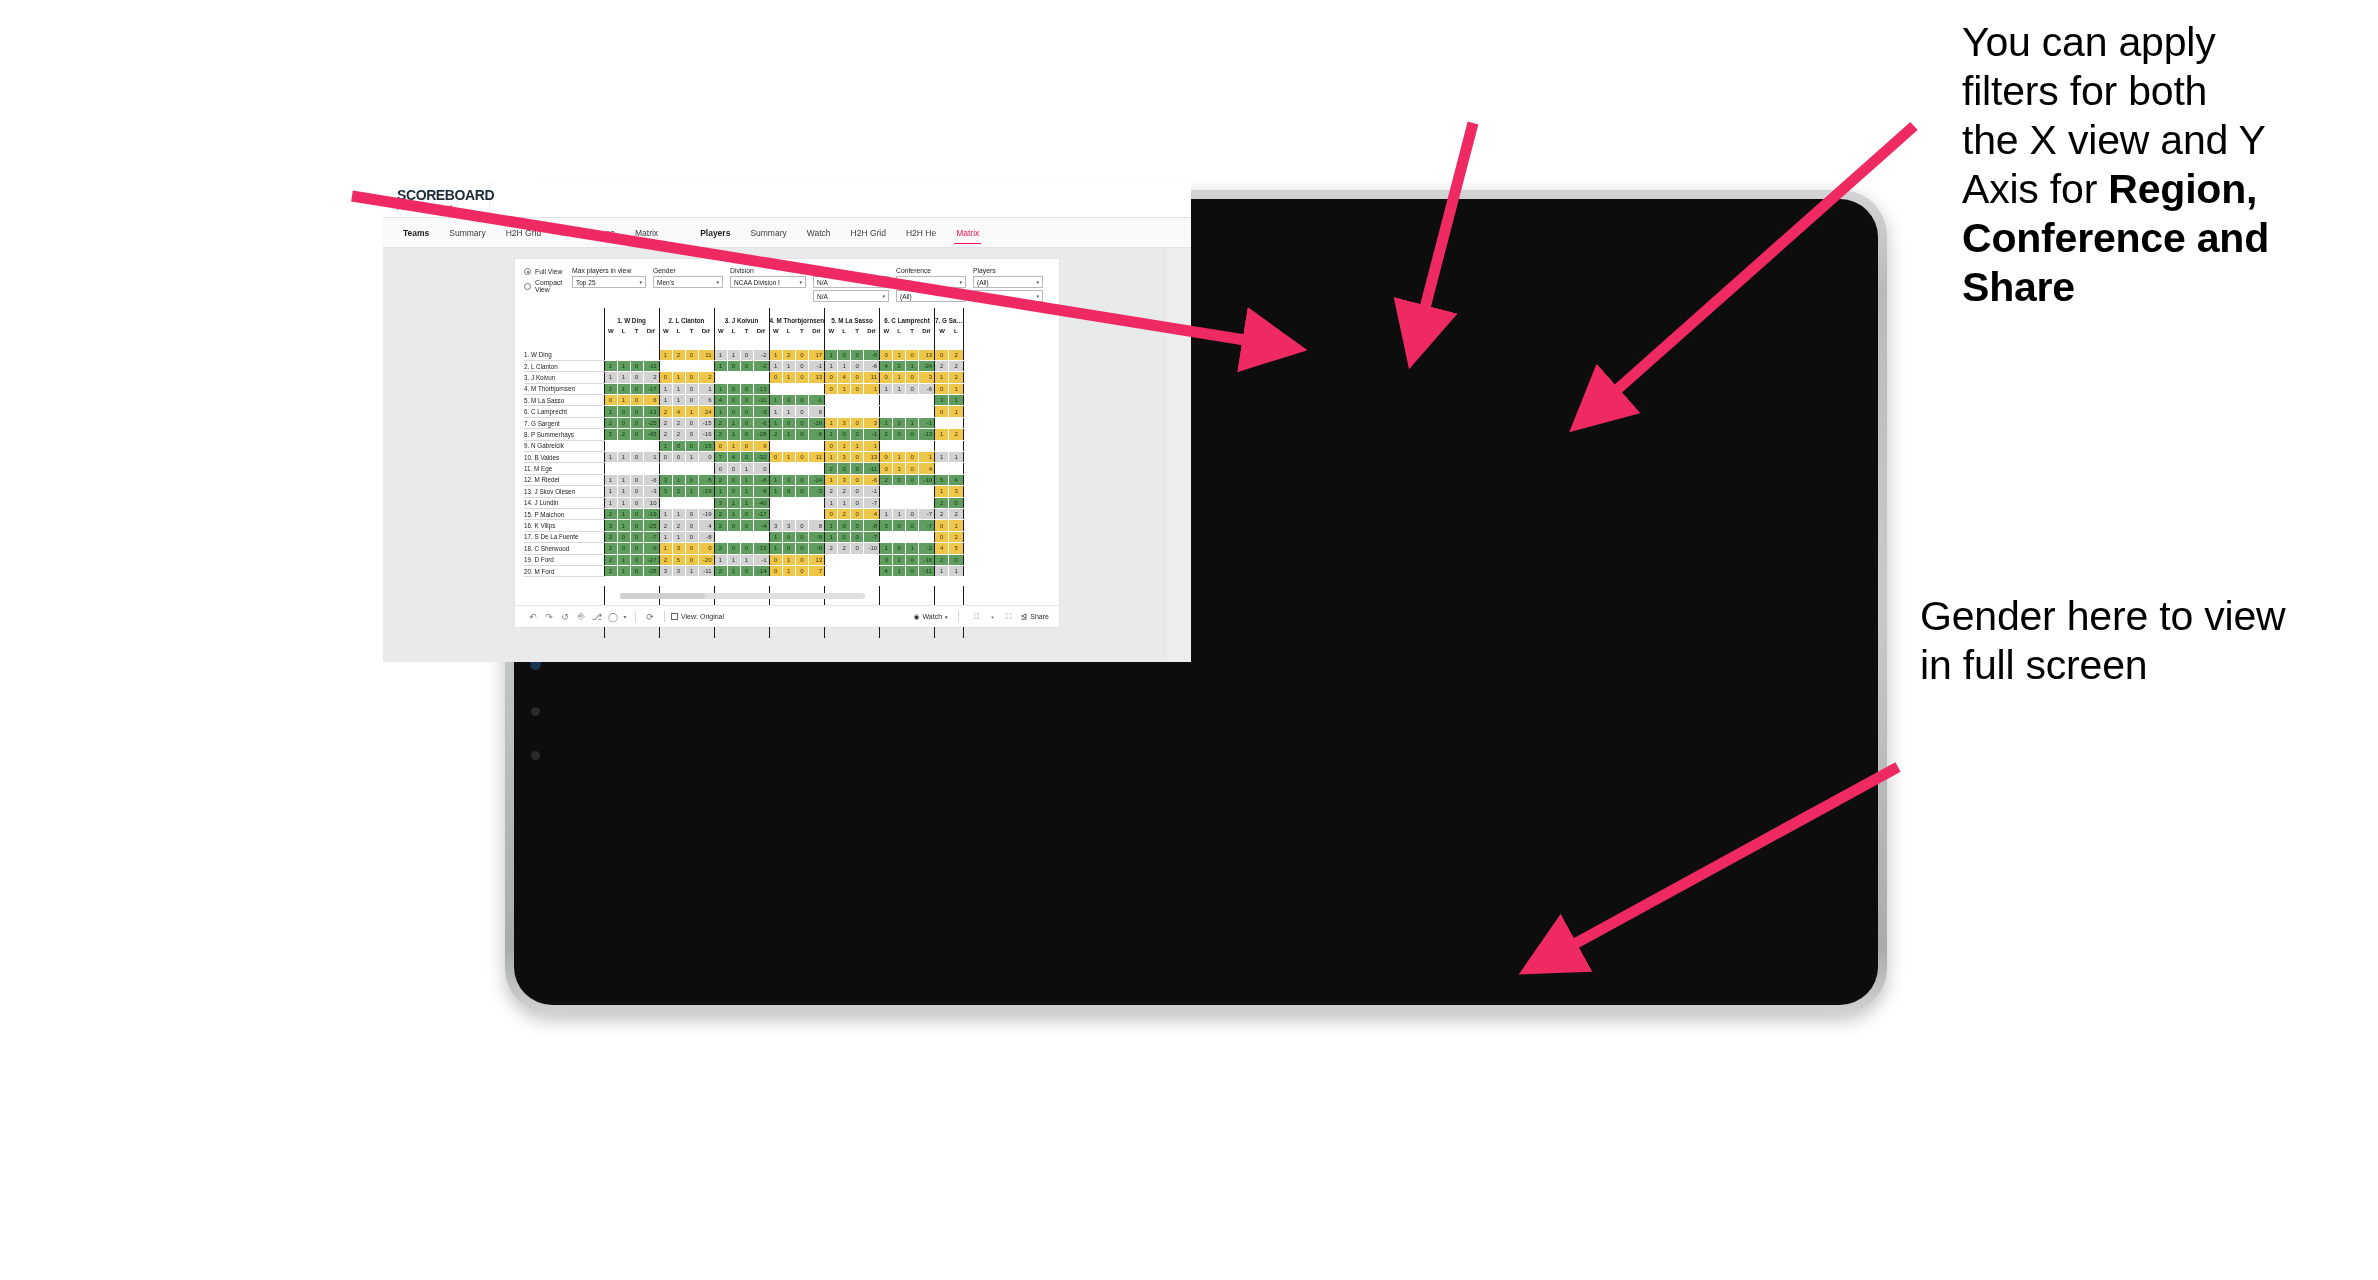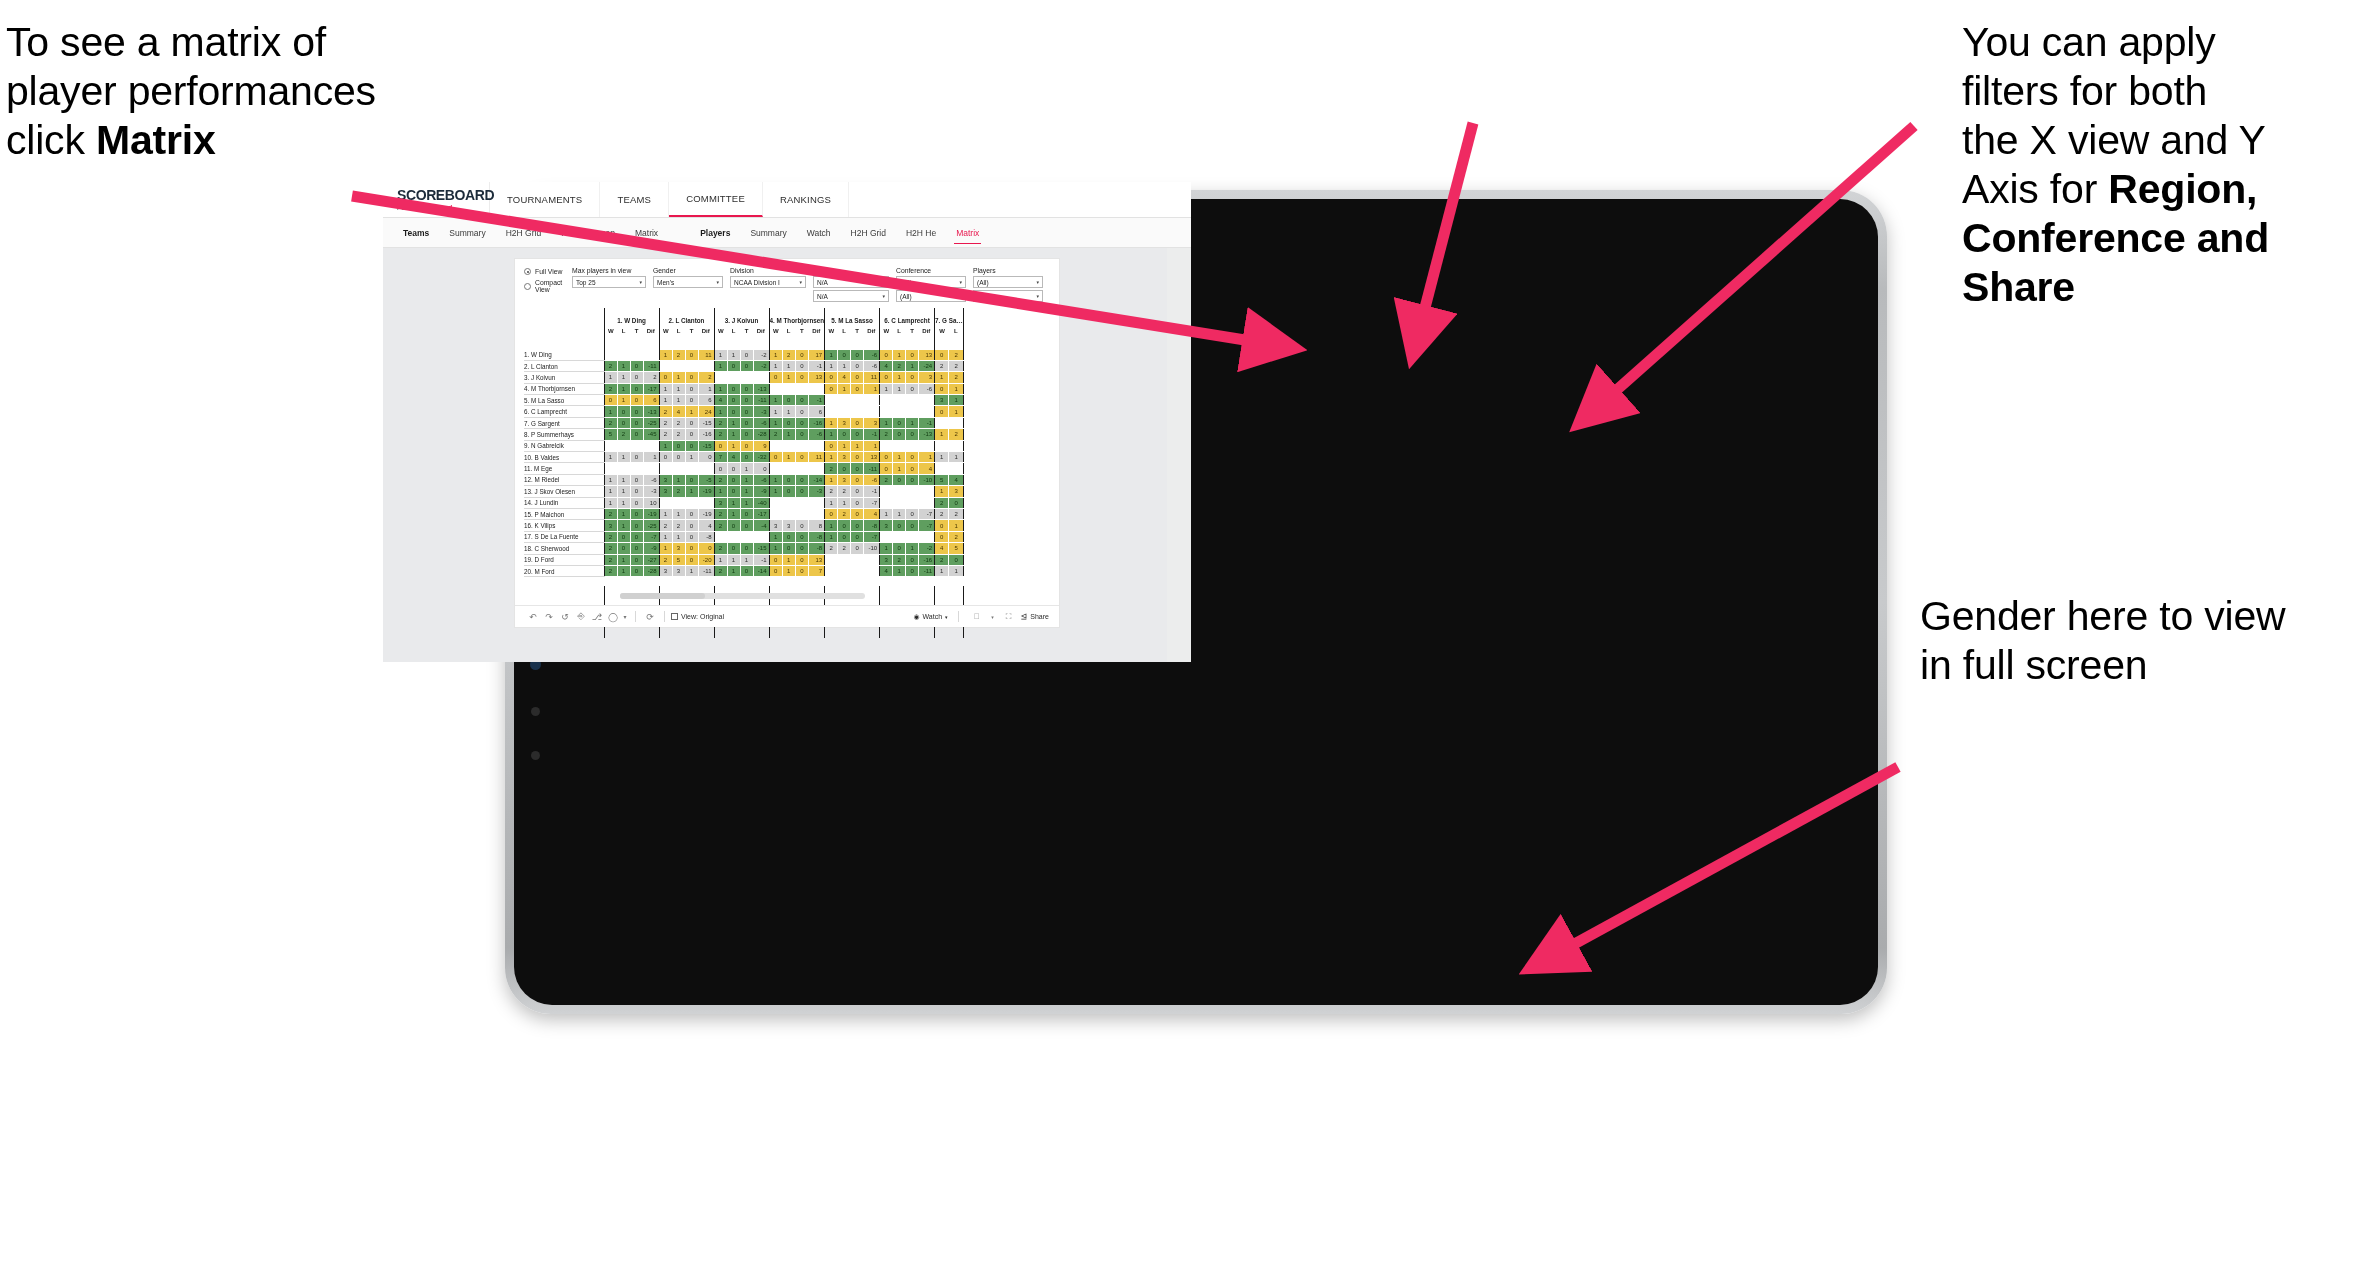--- a/index.html
+++ b/index.html
@@ -180,23 +180,20 @@
   .tb-right { margin-left:auto; display:flex; align-items:center; gap:4px; }
   .mini-box { display:inline-block; width:7px;height:7px;border:1px solid #666; }
 
   .gray-gutter { position:absolute; right:0; top:0; width:24px; height:100%; background:#eceded; }
 </style>
 </head>
 <body>
 
 <div id="stage">
 
-  <div class="callout" style="left:6px; top:18px; width:470px;"><span>To see a matrix of
-player performances
-click </span><b>Matrix</b></div>
 
 
   <div class="callout" style="left:1962px; top:18px; width:420px;"><span>You  can apply
 filters for both
 the X view and Y
 Axis for </span><b>Region,
 Conference and
 Share</b></div>
 
   <div class="callout" style="left:1920px; top:592px; width:460px;"><span>Gender here to view
@@ -212,34 +209,20 @@
     </div>
   </div>
 
   <div id="screen">
 
     <div class="topnav">
       <div class="brand">
         <div class="brand-title">SCOREBOARD</div>
         <div class="brand-sub"><span style="color:#3c3c3c;font-weight:normal;">Powered by </span><span>clippd</span></div>
       </div>
-      <div class="topnav-items" id="topnav-items">
-          <div class="topnav-item">
-            <span>TOURNAMENTS</span>
-          </div>
-          <div class="topnav-item">
-            <span>TEAMS</span>
-          </div>
-          <div class="topnav-item active">
-            <span>COMMITTEE</span>
-          </div>
-          <div class="topnav-item">
-            <span>RANKINGS</span>
-          </div>
-        </div>
     </div>
 
     <div class="subnav">
       <div class="subgroup" id="subnav-teams">
           <div class="subnav-item bold">
             <span>Teams</span>
           </div>
           <div class="subnav-item">
             <span>Summary</span>
           </div>

